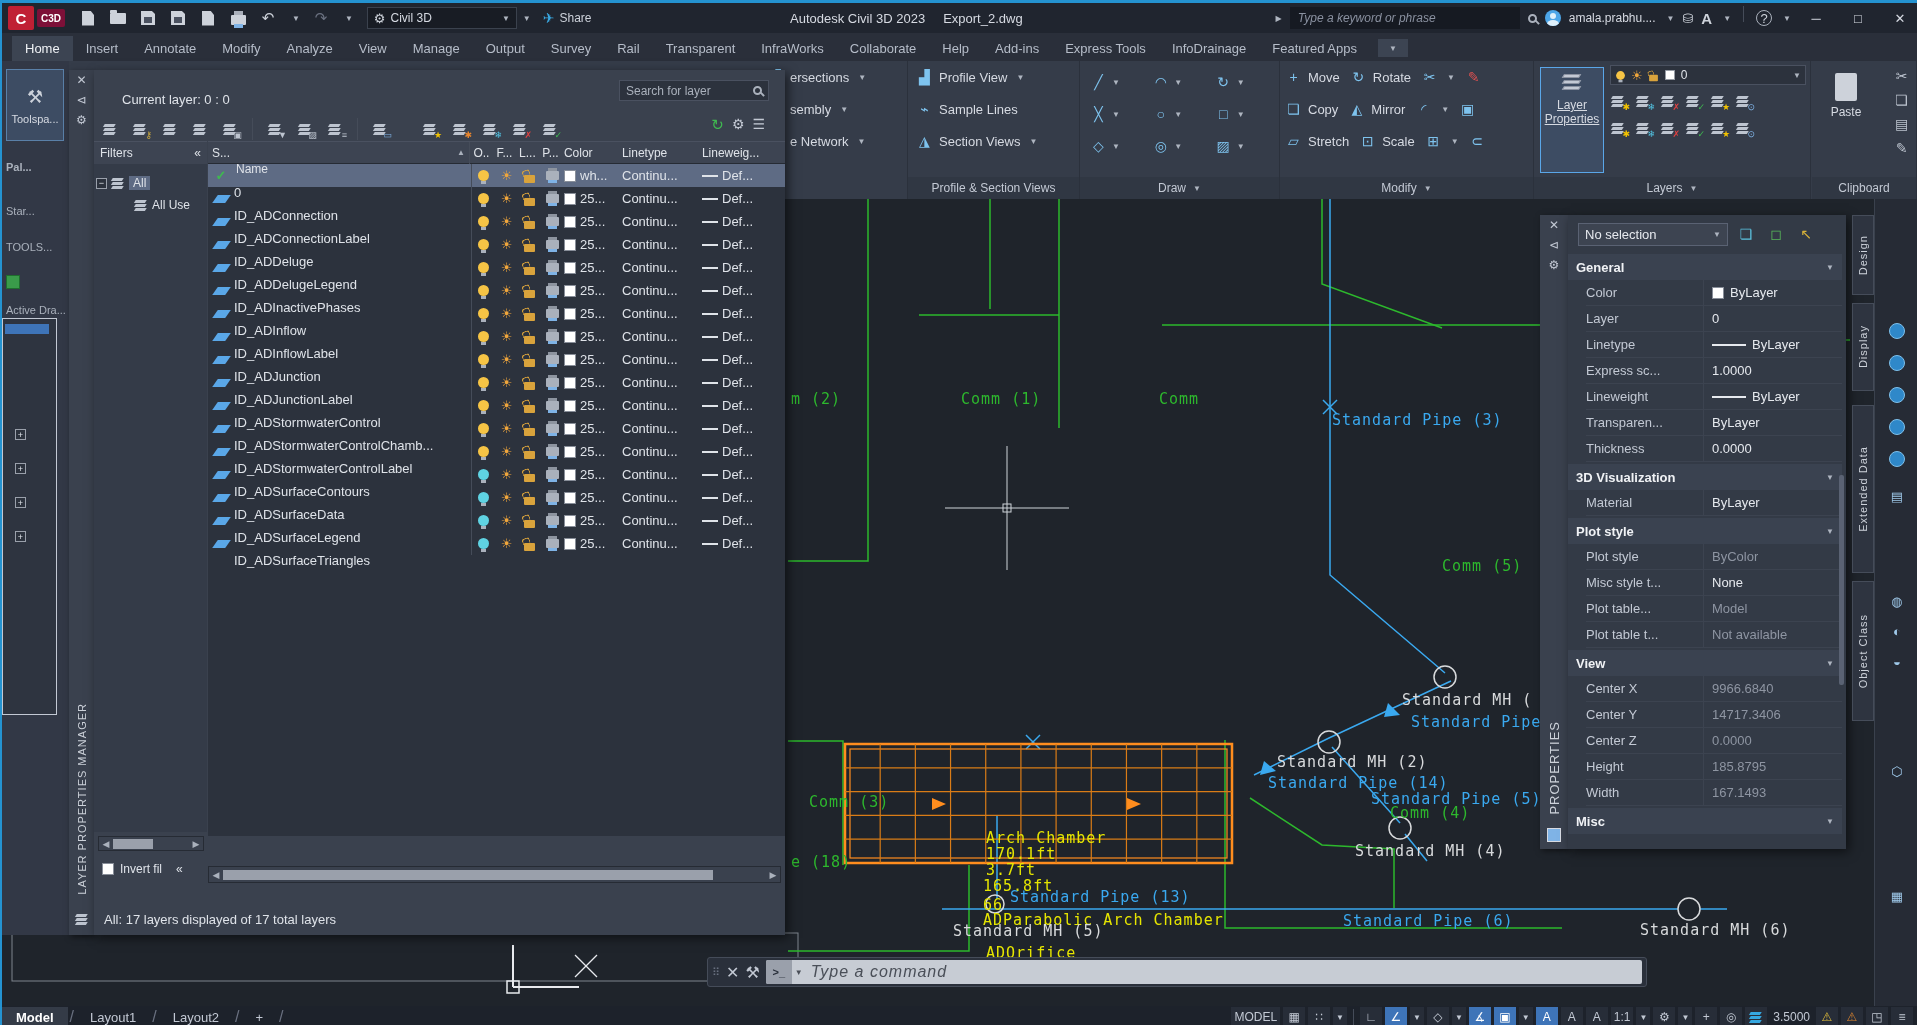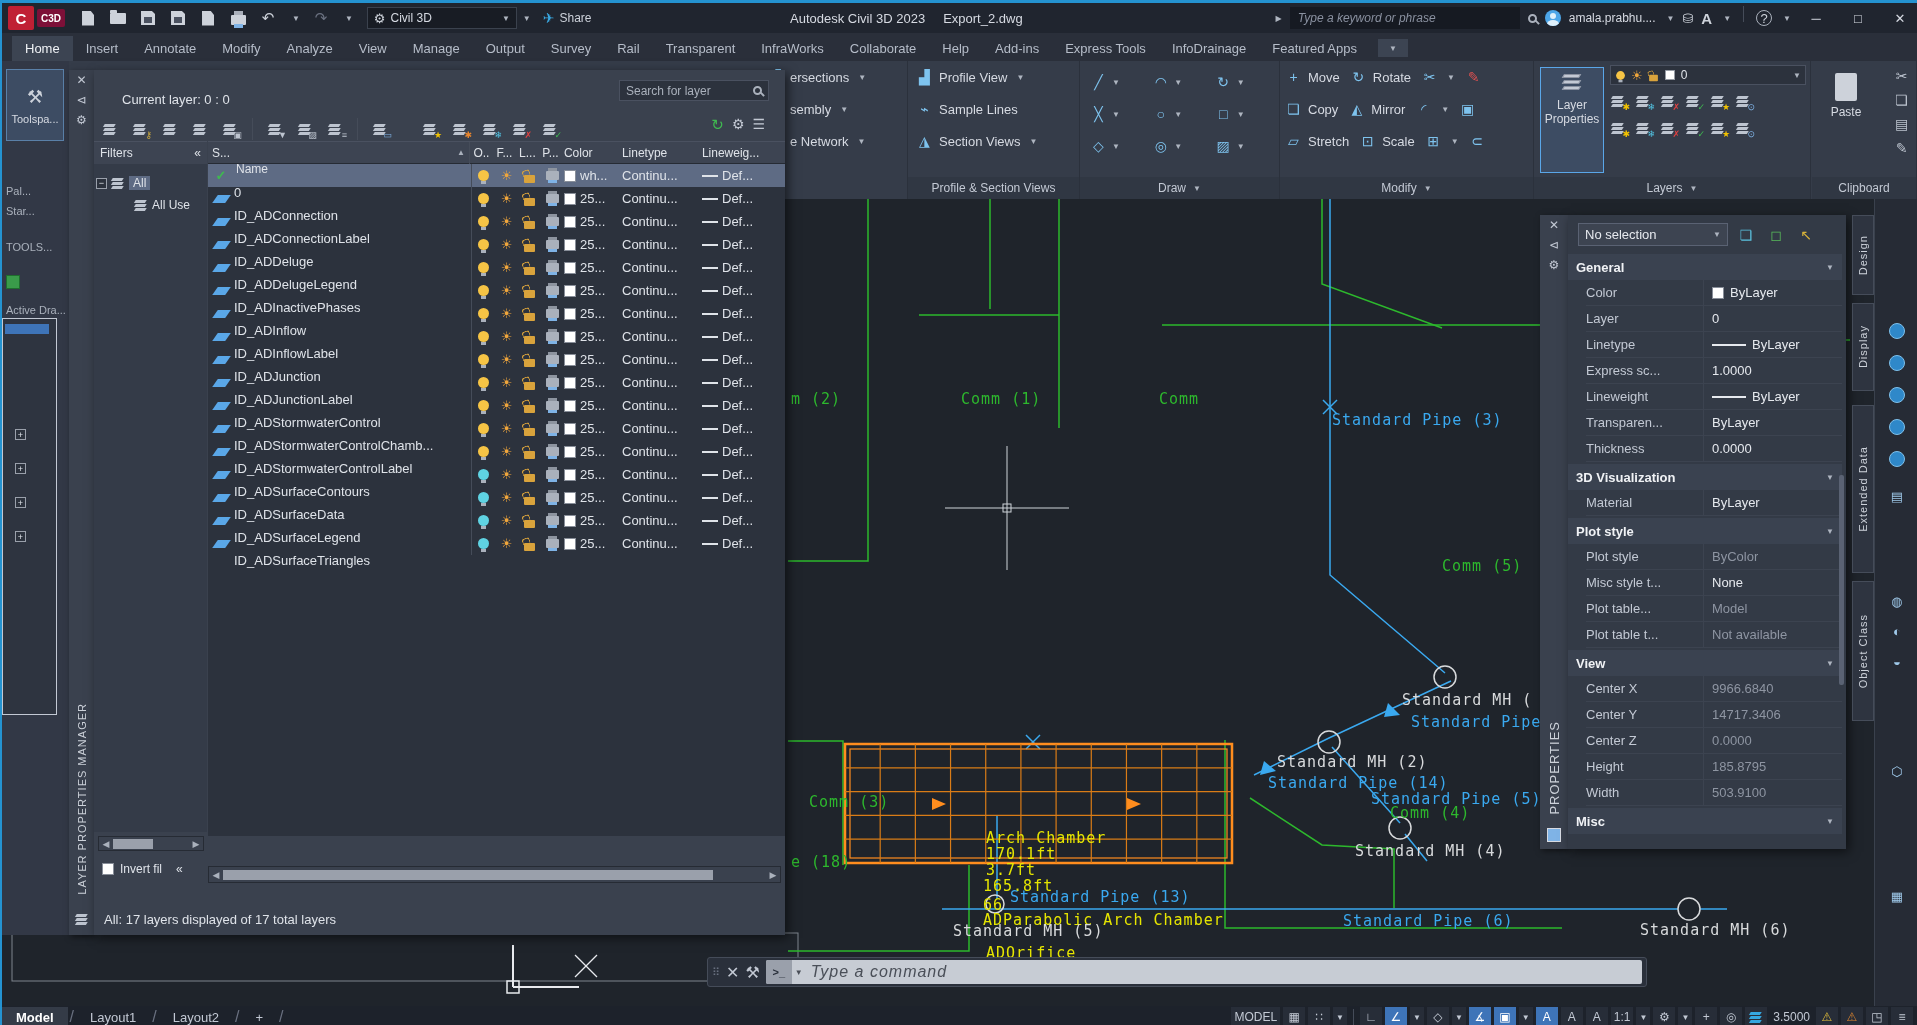--- a/index.html
+++ b/index.html
@@ -103,21 +103,21 @@
   .printer:after{content:'';position:absolute;bottom:-3px;left:2px;width:9px;height:3px;background:#7fb3e6;}
   .swatch{width:12px;height:12px;background:#ffffff;border:1px solid #888e99;display:inline-block;}
   .scrollh{background:#3a414e;border:1px solid #262b34;display:flex;align-items:center;}
   .thumb{background:#9aa0ab;height:10px;}
   .sarr{width:14px;color:#aab1bc;font-size:9px;display:flex;justify-content:center;}
   #lpm-status{position:absolute;left:10px;bottom:8px;color:#dfe3e9;font-size:13px;}
   .chk{width:12px;height:12px;background:#fff;border:1px solid #888e99;display:inline-block;}
 
   
   #props{left:1566px;top:212px;width:278px;height:634px;background:#333a46;box-shadow:3px 3px 10px rgba(0,0,0,.55);font-size:13px;}
-  #props-head{display:flex;align-items:flex-end;gap:6px;padding:8px 6px 6px 10px;}
+  #props-head{display:flex;align-items:flex-start;gap:6px;padding:8px 6px 6px 10px;}
   #nosel{flex:0 0 150px;height:23px;background:#3d4451;border:1px solid #5a6273;color:#e6e9ee;display:flex;align-items:center;padding:0 6px;}
   .phic{width:24px;height:22px;display:flex;align-items:center;justify-content:center;font-size:14px;}
   .psec{margin:0 4px 0 10px;}
   .pshead{height:26px;background:#3a4250;display:flex;align-items:center;color:#f0f2f5;font-weight:bold;padding:0 8px;margin-left:-10px;margin-top:2px;}
   .pshead .caret{margin-left:auto;}
   .prow{height:26px;display:flex;align-items:center;border-bottom:1px solid #3c4350;margin-left:8px;}
   .plabel2{width:118px;color:#c3c9d4;overflow:hidden;white-space:nowrap;border-right:1px solid #3c4350;align-self:stretch;display:flex;align-items:center;}
   .pval{padding-left:8px;color:#e6e9ee;display:flex;align-items:center;gap:6px;overflow:hidden;white-space:nowrap;}
   .pval.muted{color:#8e95a2;}
   .lineglyph{display:inline-block;width:34px;height:2px;background:#e6e9ee;}
@@ -455,21 +455,21 @@
             <span class="ricon">⊞</span>
             <span class="caret">▼</span>
           </div>
           <div class="rit" style="padding: 0px 5px;">
             <span class="ricon">⊂</span>
           </div>
         </div>
         <div class="plabel">Modify<span class="caret">▼</span></div>
       </div>
       <div class="rpanel" style="left: 1532px; width: 277px;">
-        <div class="bigbtn sel" style="left: 6px;">
+        <div class="bigbtn sel" style="left: 6px; text-decoration: underline;">
           <span class="layersic">
             <i></i>
             <i></i>
             <i></i>
           </span>
           <span>Layer Properties</span>
         </div>
         <div class="abs" style="left: 76px; top: 4px; right: 4px;">
           <div class="row" style="background: rgb(44, 50, 61); border: 1px solid rgb(74, 81, 96); height: 20px; padding: 0px 4px; gap: 5px; color: rgb(223, 227, 233); font-size: 12px;">
             <span class="bulb" style="transform: scale(0.8);"></span>
@@ -512,21 +512,21 @@
         <div class="plabel">Clipboard</div>
       </div>
     </div>
 
   <div id="toolcol" class="abs">
     <div id="tool-btn">
       <span class="glyph" style="font-size:18px;">⚒</span>
       <span>Toolspa...</span>
     </div>
     <div id="frags">
-        <div class="frag" style="top: 124px;">Pal...</div>
+        <div class="frag" style="top: 100px; font-weight: bold;">Pal...</div>
         <div class="frag" style="top: 144px;">Star...</div>
         <div class="frag" style="top: 180px;">TOOLS...</div>
         <div class="frag" style="top: 243px;">Active Dra...</div>
       </div>
     <div class="frag" style="top:214px;"><span style="display:inline-block;width:14px;height:14px;background:#3a9b4a;border:1px solid #1f6e2e;"></span></div>
     <div id="treepanel">
       <div class="selbar"></div>
       <div class="tnode" style="top:110px">+</div>
       <div class="tnode" style="top:144px">+</div>
       <div class="tnode" style="top:178px">+</div>
@@ -1357,21 +1357,21 @@
           </div>
           <div class="prow">
             <div class="plabel2">Height</div>
             <div class="pval muted">
               <span>185.8795</span>
             </div>
           </div>
           <div class="prow">
             <div class="plabel2">Width</div>
             <div class="pval muted">
-              <span>503.9100</span>
+              <span>167.1493</span>
             </div>
           </div>
         </div>
         <div class="psec">
           <div class="pshead">
             <span>Misc</span>
             <span class="caret">▼</span>
           </div>
         </div>
       </div>

